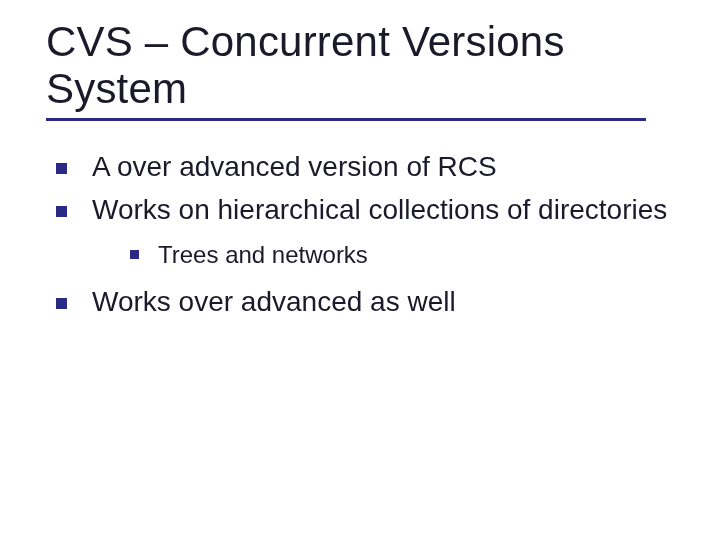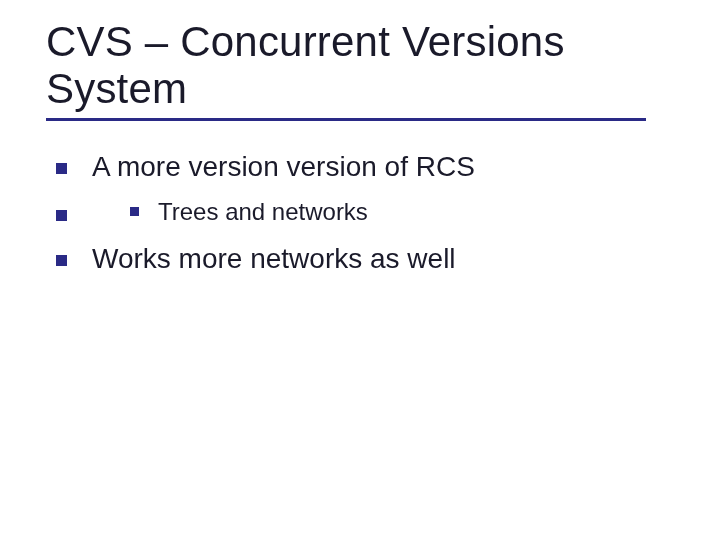--- a/index.html
+++ b/index.html
@@ -77,27 +77,28 @@
 </head>
 <body>
 
 <div class="slide">
 
   <h1 class="title">CVS – Concurrent Versions System</h1>
   <div class="title-rule"></div>
 
   <ul class="body">
     <li>
-      <span>A more version version of RCS</span>
+      <span>A over advanced version of RCS</span>
     </li>
     <li>
+      <span>Works on hierarchical collections of directories</span>
       <ul class="sub">
         <li>
           <span>Trees and networks</span>
         </li>
       </ul>
     </li>
     <li>
-      <span>Works more networks as well</span>
+      <span>Works over advanced as well</span>
     </li>
   </ul>
 
 </div>
 
 </body></html>

